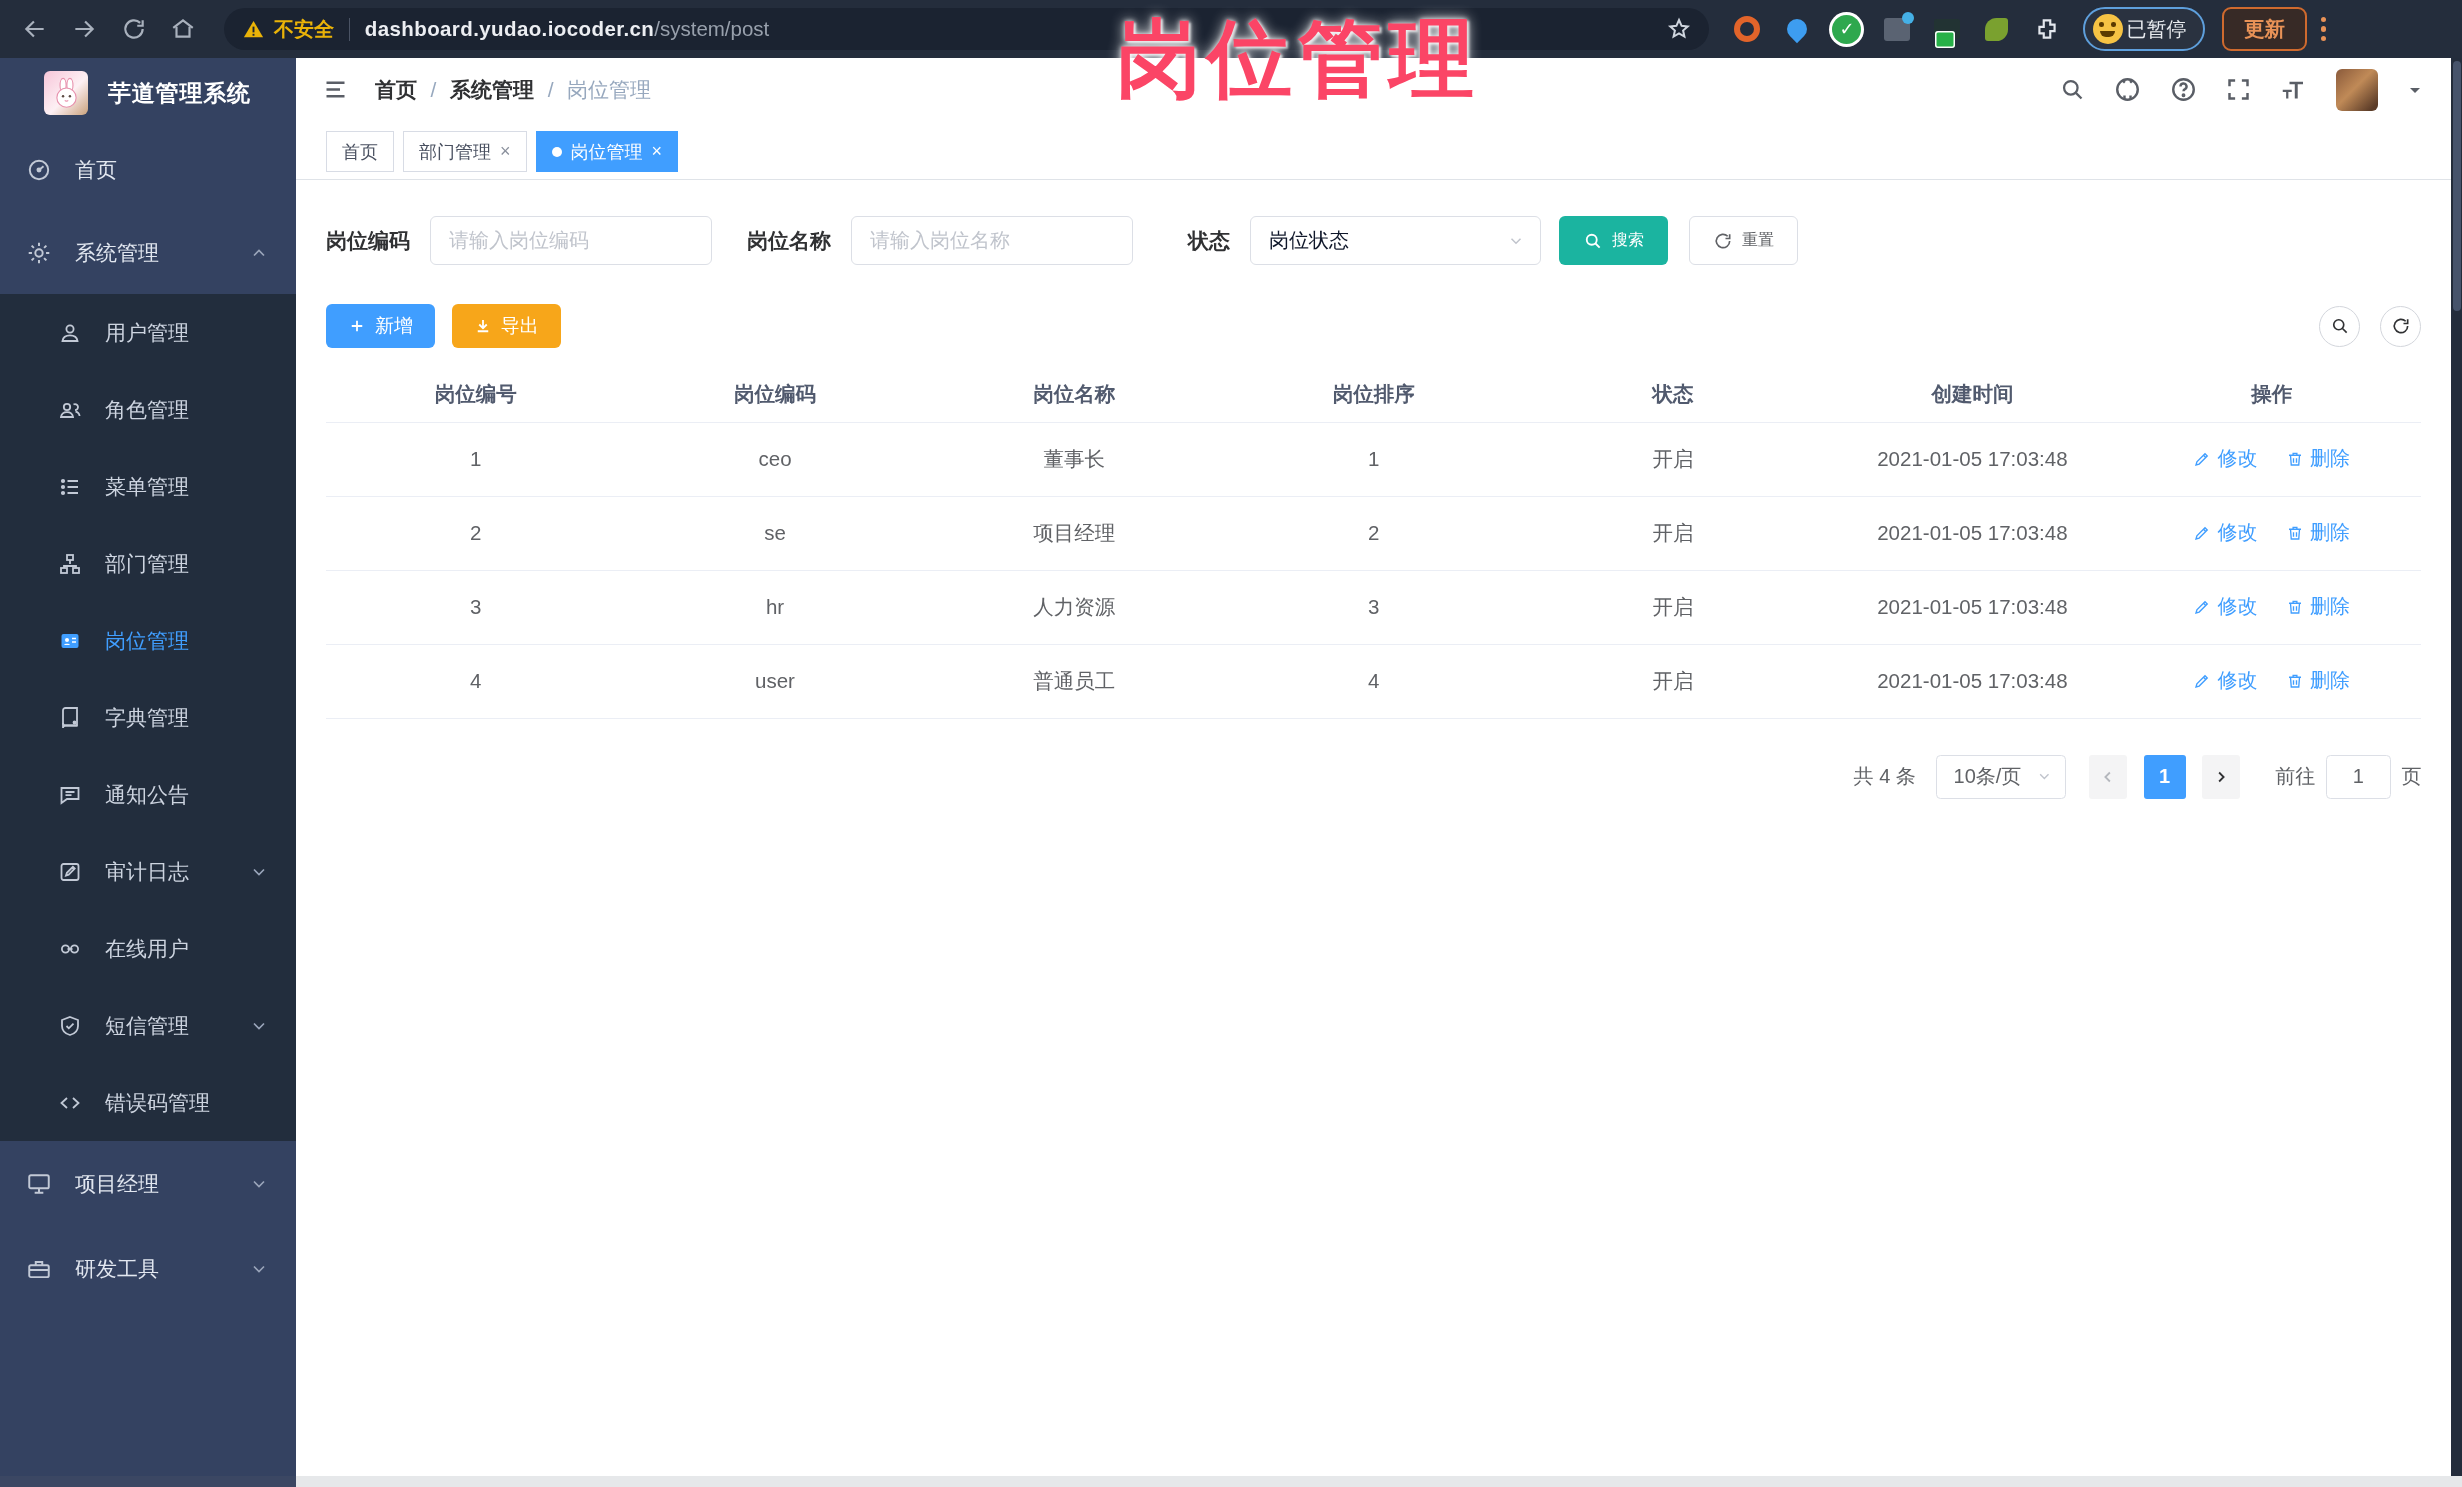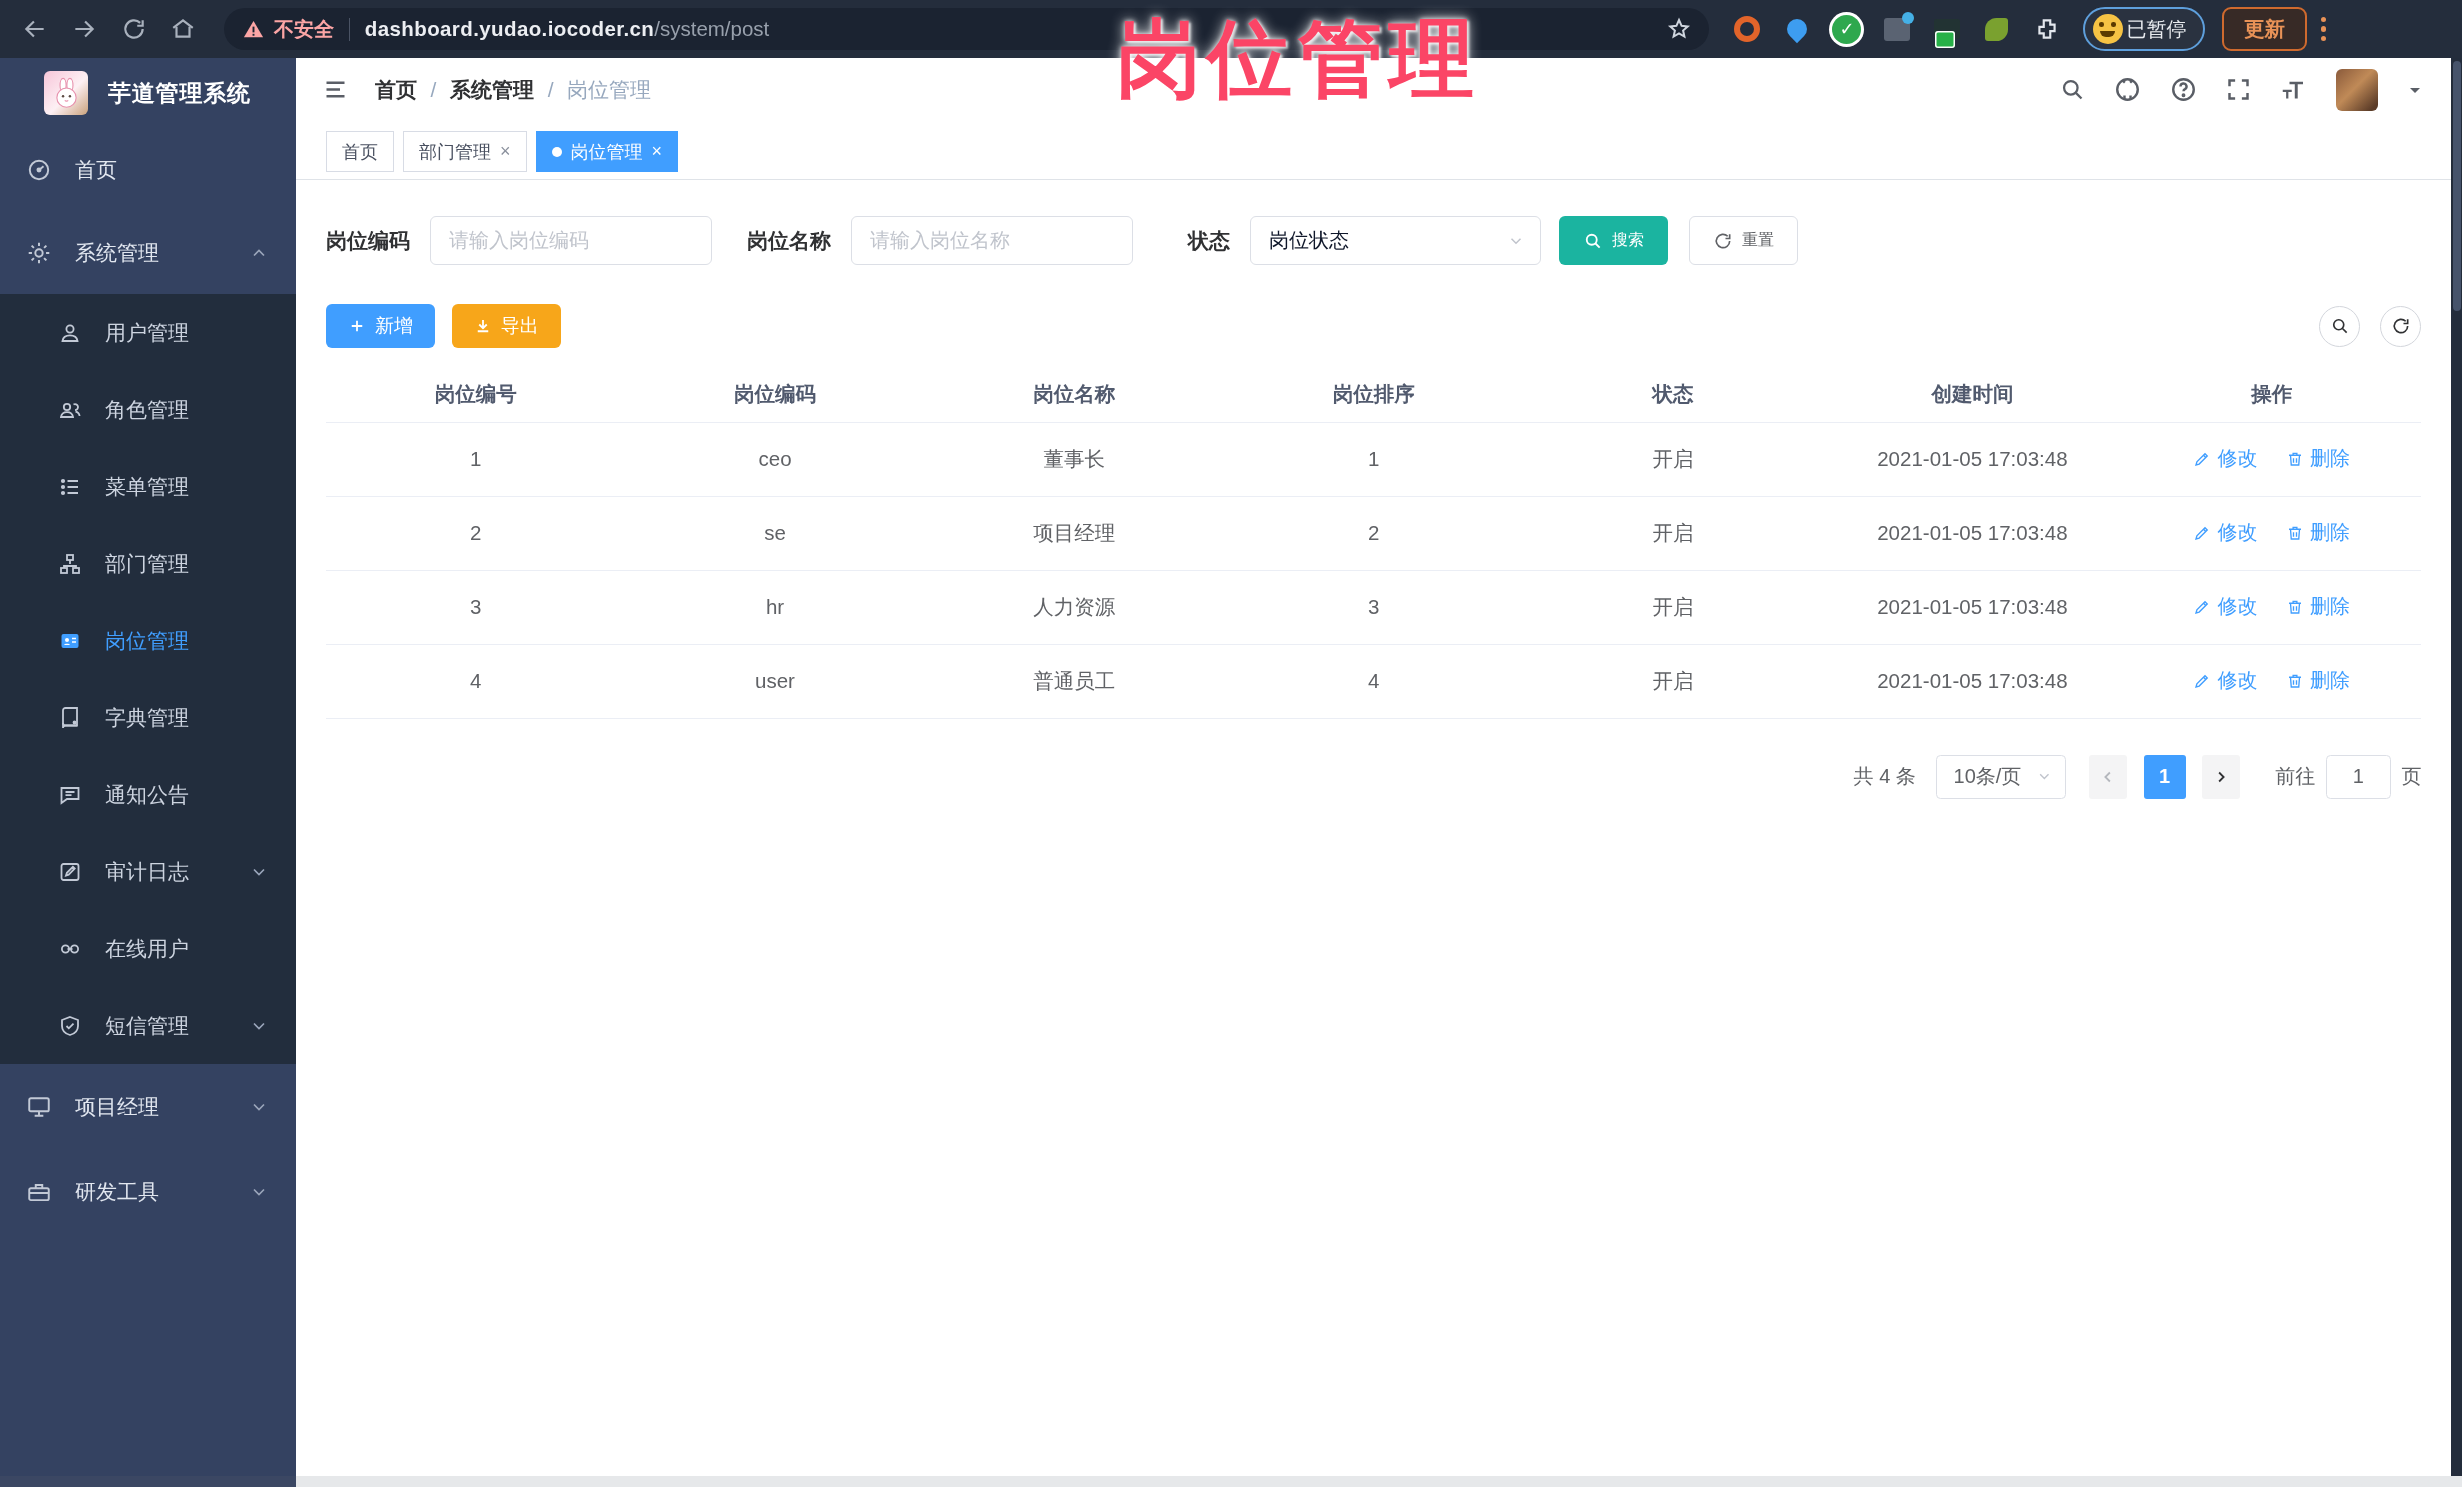--- a/index.html
+++ b/index.html
@@ -11,21 +11,21 @@
   }
   svg { display:block; }
 
   
   .browser-bar { position:absolute; left:0; top:0; width:2462px; height:58px;
     background:#242d3c; display:flex; align-items:center; padding:0 15px; }
   .nav-btn { width:39px; height:39px; border-radius:50%; display:flex; align-items:center;
     justify-content:center; color:#a9b1bd; margin-right:10.6px; flex:none; }
   .url-pill { width:1485px; height:42px; background:#1b2331; border-radius:21px;
     display:flex; align-items:center; padding:0 18px; margin-left:10.6px; flex:none; }
-  .url-sec { display:flex; align-items:center; gap:9px; color:#fca5a5; font-size:20px; font-weight:700;}
+  .url-sec { display:flex; align-items:center; gap:9px; color:#eab308; font-size:20px; font-weight:700;}
   .url-divider { width:0.8px; height:23px; background:#4a5364; margin:0 15px; }
   .url-domain { color:#eceef2; font-size:20.5px; font-weight:700; letter-spacing:0.4px;}
   .url-path { color:#98a0ac; font-size:20.5px; }
   .url-star { margin-left:auto; color:#cfd5de; }
   .ext-row { display:flex; align-items:center; gap:20px; margin-left:23px; }
   .ext { width:30px; height:30px; display:flex; align-items:center; justify-content:center; flex:none;}
   .ext-ring { width:26px; height:26px; border:6px solid #e2642a; border-radius:50%; }
   .ext-drop { width:20px; height:20px; background:#3d9df0; border-radius:50% 50% 50% 0; transform:rotate(-45deg);}
   .ext-check { width:29px; height:29px; background:#2ea84e; border-radius:50%; color:#fff; display:flex;
     align-items:center; justify-content:center; font-size:18px; font-weight:700; box-shadow:0 0 0 3px #fff;}
@@ -379,20 +379,28 @@
             <path d="M12 3l8 3v6c0 5-3.5 7.8-8 9-4.5-1.2-8-4-8-9V6z"></path>
             <path d="M8.5 12l2.3 2.3L15.5 9.6"></path>
           </svg>
         </span>
       <span>短信管理</span>
       <span class="arrow">
           <svg width="20" height="20" viewBox="0 0 24 24" fill="none" stroke="currentColor" stroke-width="2">
             <path d="M6 9l6 6 6-6"></path>
           </svg>
         </span>
+    </div>
+    <div class="mi sub">
+      <span class="ic">
+          <svg width="24" height="24" viewBox="0 0 24 24" fill="none" stroke="currentColor" stroke-width="1.8">
+            <path d="M9 7l-5.5 5L9 17M15 7l5.5 5L15 17"></path>
+          </svg>
+        </span>
+      <span>错误码管理</span>
     </div>
   </div>
 
   <div class="mi top last">
     <span class="ic">
         <svg width="26" height="26" viewBox="0 0 24 24" fill="none" stroke="currentColor" stroke-width="1.8">
           <rect x="3" y="4" width="18" height="12" rx="1.5"></rect>
           <path d="M12 16v4M8 20h8"></path>
         </svg>
       </span>

